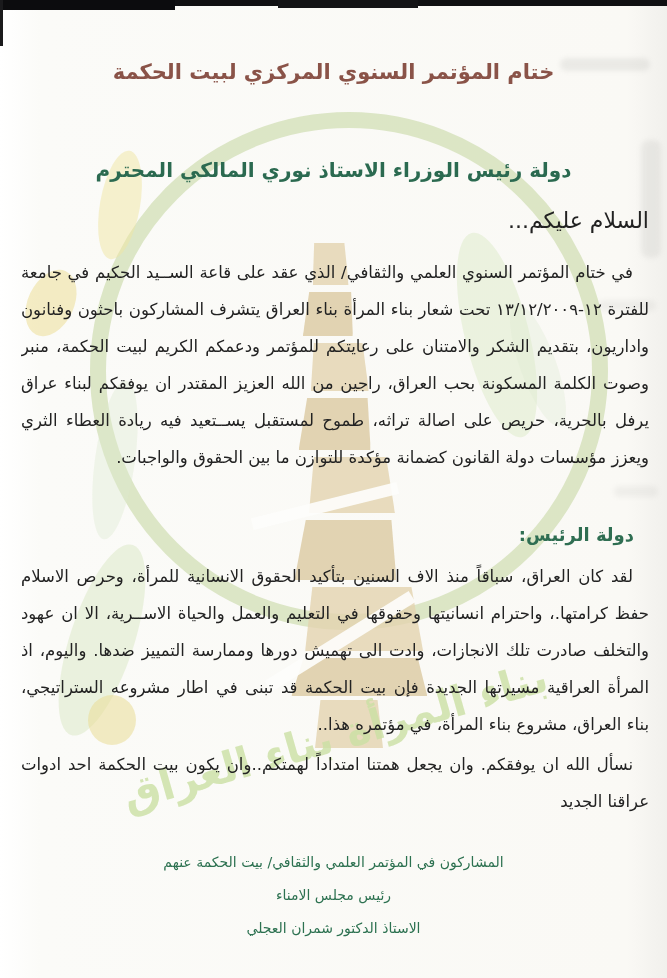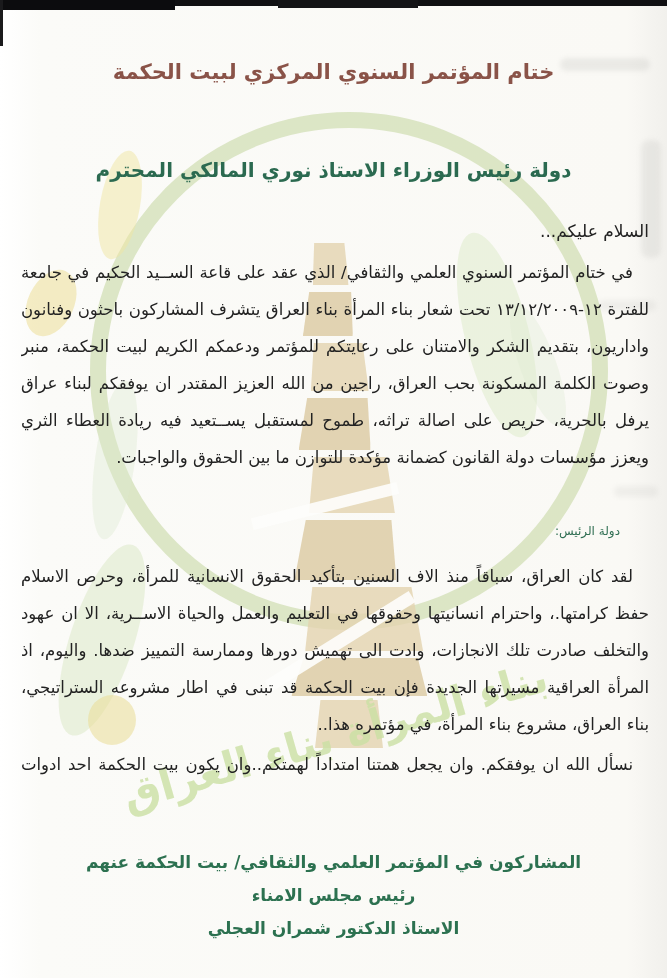--- a/index.html
+++ b/index.html
@@ -59,32 +59,32 @@
   
   .txt{position:absolute;z-index:2;direction:rtl;}
   .title{
     left:0;top:46px;width:100%;text-align:center;
     font-size:21px;font-weight:bold;color:#8a5348;
   }
   .addressee{
     left:0;top:150px;width:100%;text-align:center;
     font-size:20px;font-weight:bold;color:#2b6a50;margin-top:8px;
   }
-  .greeting{right:18px;top:221px;font-size:17px;color:#222;}
+  .greeting{right:18px;top:208px;font-size:22px;color:#222;}
   .para{right:18px;left:21px;font-size:16.5px;color:#222;}
   .p1{top:254px;}
   .p2{top:558px;}
   .p3{top:746px;}
   .line{height:37px;line-height:37px;text-align:justify;text-align-last:justify;overflow:hidden;}
   .line.first{padding-right:16px;}
   .line.last{text-align:left;text-align-last:right;}
-  .section-heading{right:47px;top:524px;font-size:12px;font-weight:normal;color:#2f6e52;}
+  .section-heading{right:33px;top:524px;font-size:18px;font-weight:bold;color:#2f6e52;}
   .signature{
     left:30px;right:30px;top:846px;text-align:center;
-    font-size:17px;font-weight:bold;color:#2c7150;line-height:33px;
+    font-size:14px;font-weight:normal;color:#2c7150;line-height:33px;
   }
 </style>
 </head>
 <body>
 
 <div class="page">
 
   <div class="edge-top"></div>
   <div class="edge-top-thick"></div>
   <div class="edge-top-nub"></div>
@@ -139,20 +139,21 @@
   <div class="txt para p2">
     <div class="line first">لقد كان العراق، سباقاً منذ الاف السنين بتأكيد الحقوق الانسانية للمرأة، وحرص الاسلام على</div>
     <div class="line">حفظ كرامتها.، واحترام انسانيتها وحقوقها في التعليم والعمل والحياة الاســرية، الا ان عهود الظلم</div>
     <div class="line">والتخلف صادرت تلك الانجازات، وادت الى تهميش دورها وممارسة التمييز ضدها. واليوم، اذ تبدأ</div>
     <div class="line">المرأة العراقية مسيرتها الجديدة فإن بيت الحكمة قد تبنى في اطار مشروعه الستراتيجي، بناء الانســان</div>
     <div class="line last">بناء العراق، مشروع بناء المرأة، في مؤتمره هذا..</div>
   </div>
 
   <div class="txt para p3">
     <div class="line first">نسأل الله ان يوفقكم. وان يجعل همتنا امتداداً لهمتكم..وان يكون بيت الحكمة احد ادوات بناء</div>
+    <div class="line last">عراقنا الجديد</div>
   </div>
 
   <div class="txt signature">
     <div>المشاركون في المؤتمر العلمي والثقافي/ بيت الحكمة عنهم</div>
     <div>رئيس مجلس الامناء</div>
     <div>الاستاذ الدكتور شمران العجلي</div>
   </div>
 
 </div>
 

